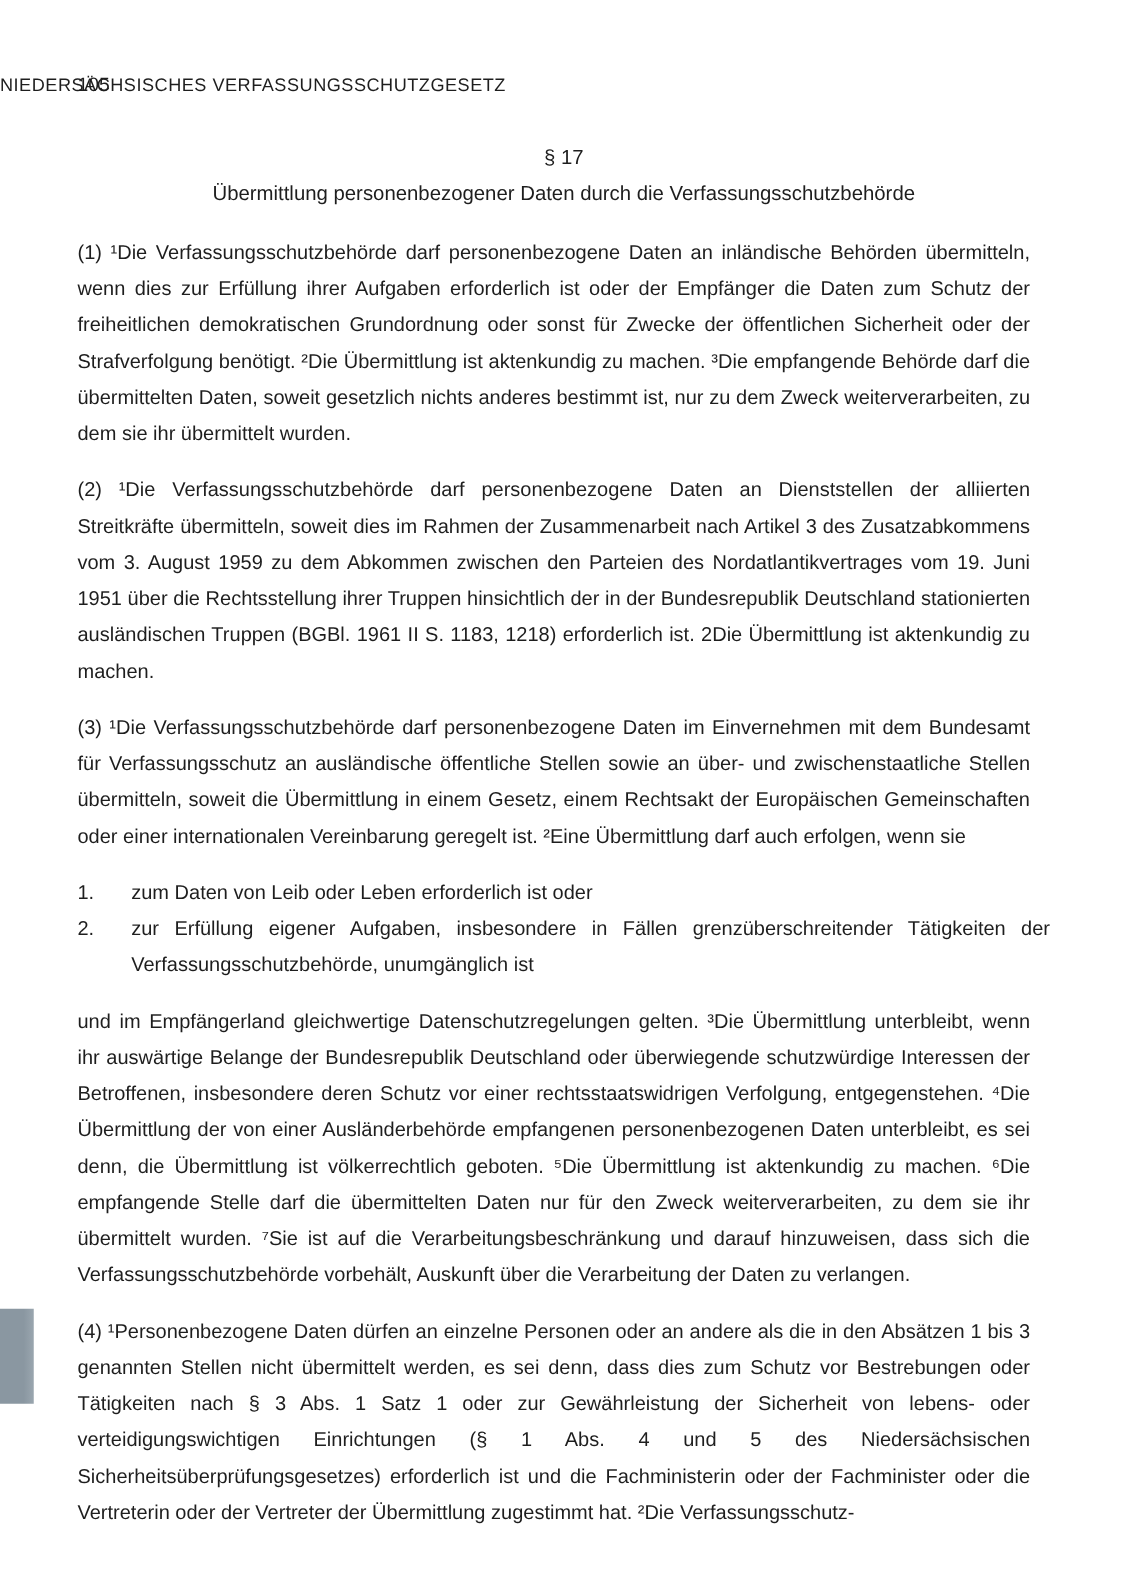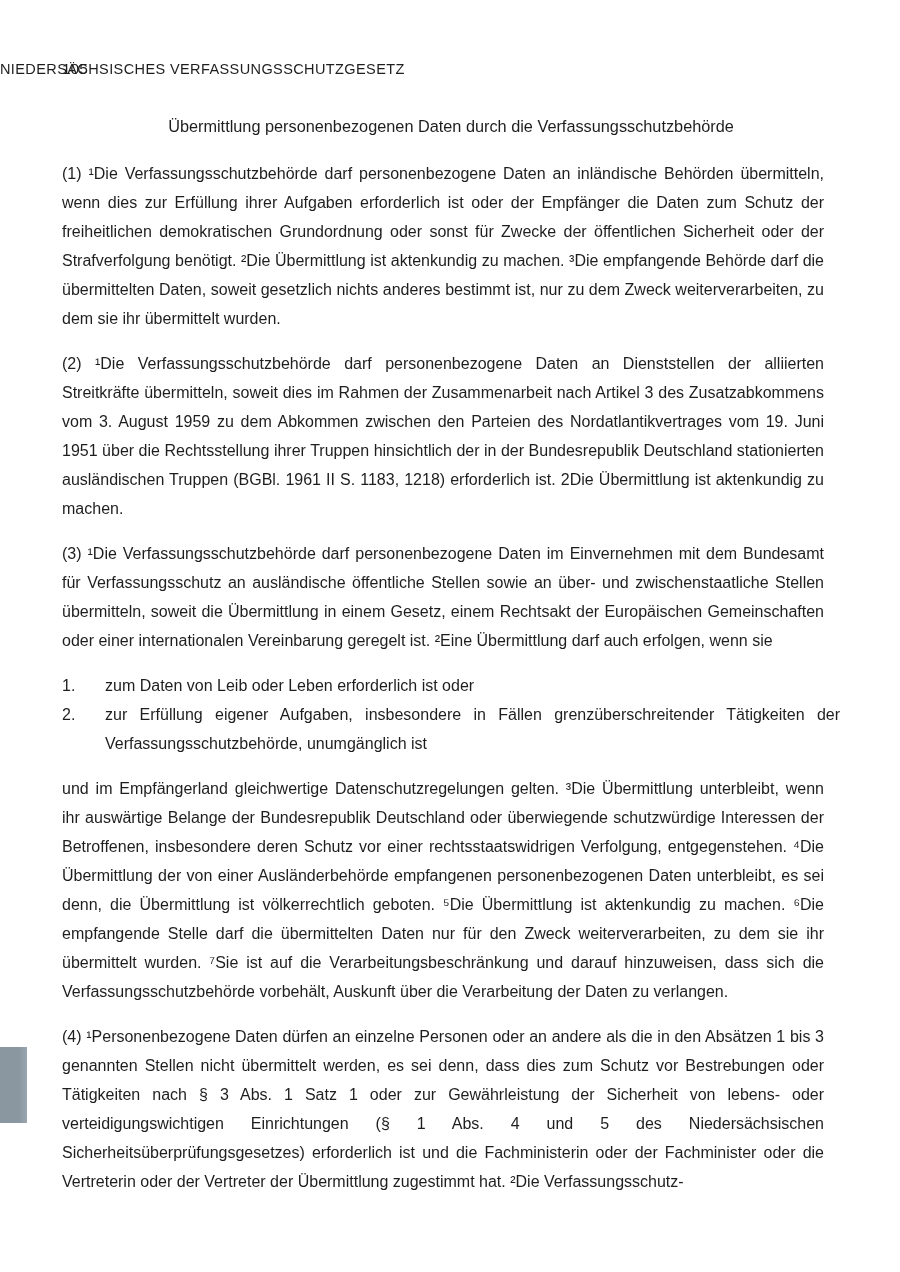--- a/index.html
+++ b/index.html
@@ -42,21 +42,22 @@
 <div class="page">
 
   <div class="runhead">
     <span class="pagenum">105</span>
     <span class="runtitle">NIEDERSÄCHSISCHES VERFASSUNGSSCHUTZGESETZ</span>
   </div>
 
   <div class="content">
 
     <div class="sechead">
-      <div>Übermittlung personenbezogenen Daten durch die Verfassungsschutzbehörde</div>
+      <div>§ 17</div>
+      <div>Übermittlung personenbezogener Daten durch die Verfassungsschutzbehörde</div>
     </div>
 
     <p class="par">(1) ¹Die Verfassungsschutzbehörde darf personenbezogene Daten an inländische Behörden übermitteln, wenn dies zur Erfüllung ihrer Aufgaben erforderlich ist oder der Empfänger die Daten zum Schutz der freiheitlichen demokratischen Grundordnung oder sonst für Zwecke der öffentlichen Sicherheit oder der Strafverfolgung benötigt. ²Die Übermittlung ist aktenkundig zu machen. ³Die empfangende Behörde darf die übermittelten Daten, soweit gesetzlich nichts anderes bestimmt ist, nur zu dem Zweck weiterverarbeiten, zu dem sie ihr übermittelt wurden.</p>
 
     <p class="par">(2) ¹Die Verfassungsschutzbehörde darf personenbezogene Daten an Dienststellen der alliier­ten Streitkräfte übermitteln, soweit dies im Rahmen der Zusammenarbeit nach Artikel 3 des Zusatzabkommens vom 3. August 1959 zu dem Abkommen zwischen den Parteien des Nord­atlantikvertrages vom 19. Juni 1951 über die Rechtsstellung ihrer Truppen hinsichtlich der in der Bundesrepublik Deutschland stationierten ausländischen Truppen (BGBl. 1961 II S. 1183, 1218) erforderlich ist. 2Die Übermittlung ist aktenkundig zu machen.</p>
 
     <p class="par">(3) ¹Die Verfassungsschutzbehörde darf personenbezogene Daten im Einvernehmen mit dem Bundesamt für Verfassungsschutz an ausländische öffentliche Stellen sowie an über- und zwi­schenstaatliche Stellen übermitteln, soweit die Übermittlung in einem Gesetz, einem Rechtsakt der Europäischen Gemeinschaften oder einer internationalen Vereinbarung geregelt ist. ²Eine Übermittlung darf auch erfolgen, wenn sie</p>
 
     <ol class="numlist">
       <li class="row">

